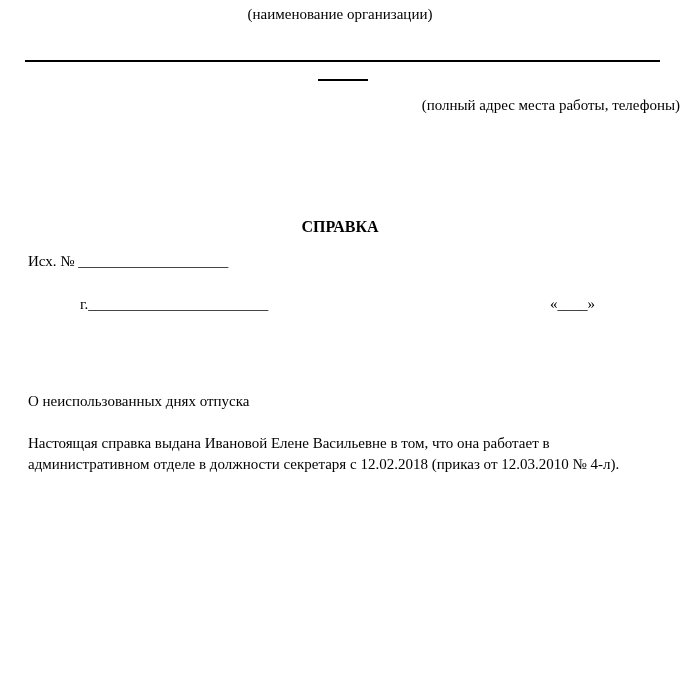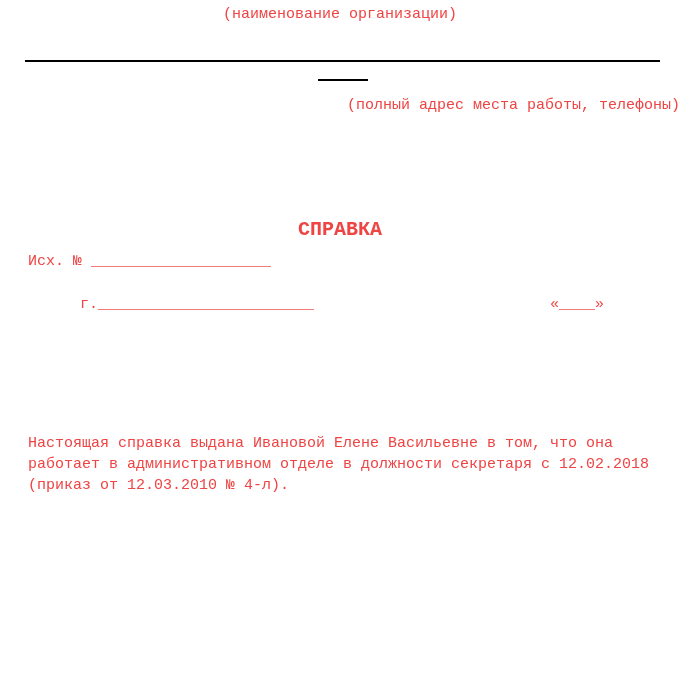--- a/index.html
+++ b/index.html
@@ -5,32 +5,32 @@
   html, body {
     margin: 0;
     padding: 0;
     background: #ffffff;
   }
   .page {
     position: relative;
     width: 680px;
     height: 683px;
     background: #ffffff;
-    color: #ef4444;
-    font-family: Liberation Mono, monospace;
+    color: #000000;
+    font-family: Liberation Serif, serif;
     font-size: 15px;
     overflow: hidden;
   }
   .abs { position: absolute; }
   .centered { left: 0; right: 0; text-align: center; }
   .org-caption   { top: 6px; }
   .org-line      { top: 60px; left: 25px; right: 20px; border-bottom: 2px solid #000; height: 0; }
   .short-line    { top: 79px; left: 318px; width: 50px; border-bottom: 2px solid #000; height: 0; }
   .address-caption { top: 97px; text-align: right; }
-  .doc-title     { top: 218px; font-weight: bold; font-size: 20px; }
+  .doc-title     { top: 218px; font-weight: bold; font-size: 16px; }
   .outgoing-row  { top: 253px; left: 28px; white-space: nowrap; }
   .city-row      { top: 296px; left: 80px; white-space: nowrap; }
   .day-quotes    { top: 296px; left: 550px; white-space: nowrap; }
   .date-row      { top: 316px; left: 248px; white-space: nowrap; }
   .subject-line  { top: 393px; left: 28px; }
   .paragraph     { left: 28px; width: 630px; line-height: 21px; text-align: left; }
   .para-1        { top: 433px; }
   .para-2        { top: 508px; }
   .signature-row { top: 647px; left: 70px; font-weight: bold; white-space: nowrap; }
   .sig-blank     { margin-left: 12px; margin-right: 6px; }
@@ -56,18 +56,19 @@
     <span class="blank">____________________</span>
   </div>
 
   <div class="abs city-row">
     <span>г.</span><span class="blank">________________________</span>
   </div>
 
   <div class="abs day-quotes">«____»</div>
 
 
+  <div class="abs subject-line">О неиспользованных днях отпуска</div>
 
   <div class="abs paragraph para-1">Настоящая справка выдана Ивановой Елене Васильевне в том, что она работает в административном отделе в должности секретаря с 12.02.2018 (приказ от 12.03.2010 № 4-л).</div>
 
 
 
 </div>
 
 </body></html>

